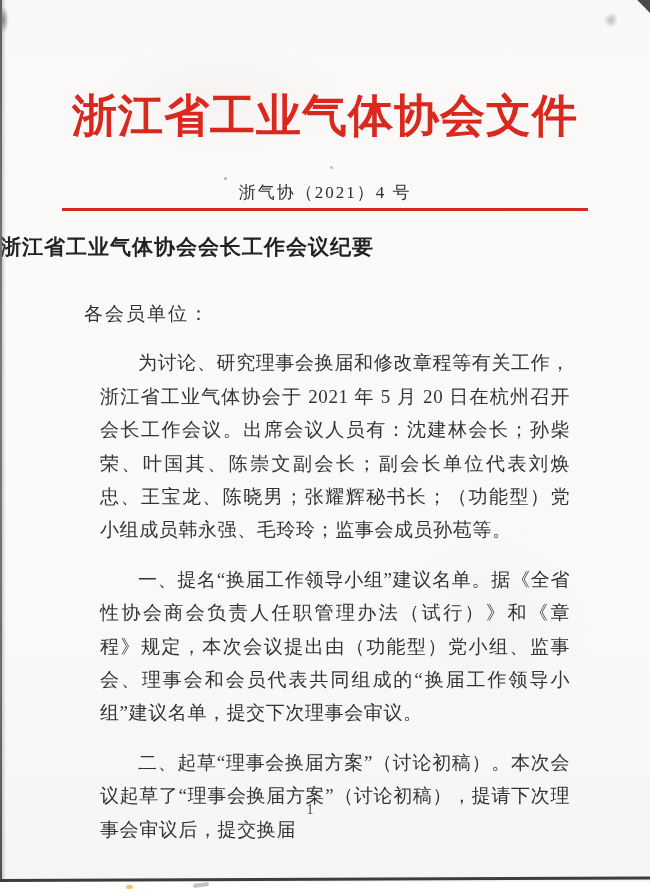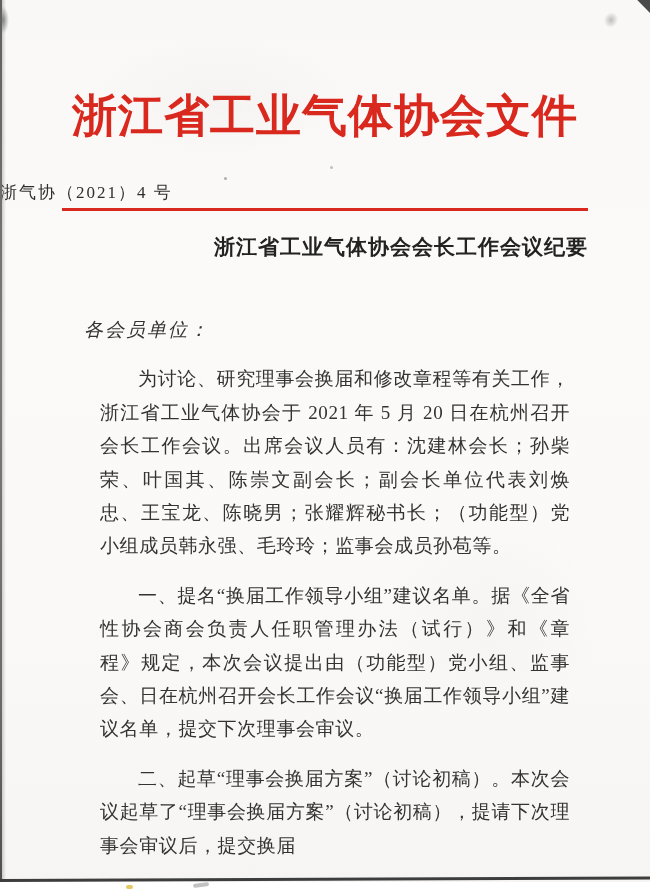--- a/index.html
+++ b/index.html
@@ -66,38 +66,39 @@
   
   .org-title{
     position:absolute;left:0;top:86px;width:650px;
     text-align:center;
     font-size:45px;font-weight:700;
     color:var(--accent-red);
     letter-spacing:1px;
   }
   .doc-number{
     position:absolute;left:0;top:181px;width:650px;
+    text-align:center;
     font-size:17px;color:#2e2e2e;letter-spacing:2px;
   }
   .red-rule{
     position:absolute;left:62px;top:208px;width:526px;height:3px;
     background:var(--accent-red);
   }
   .doc-title{
-    position:absolute;left:13px;top:233px;width:575px;
-    text-align:right;
+    position:absolute;left:0;top:233px;width:575px;
+    text-align:left;
     font-size:21px;font-weight:700;color:#222222;letter-spacing:1px;
   }
   .content{
     position:absolute;left:84px;top:297px;width:502px;
     color:var(--body-text);
     font-size:19px;line-height:33.4px;
     text-align:justify;
   }
-  .salutation{margin:16px 0 1px 0;letter-spacing:2px;font-style:italic;}
+  .salutation{margin:0 0 1px 0;letter-spacing:2px;}
   .content p{
     margin:16px;
     text-indent:2em;
     letter-spacing:.6px;
   }
   .page-number{
     position:absolute;left:298px;top:802px;width:24px;
     text-align:center;
     font-size:14px;color:#4a4a4a;
   }
@@ -110,21 +111,21 @@
   <div class="texture-2"></div>
 
   <div class="org-title">浙江省工业气体协会文件</div>
   <div class="doc-number">浙气协（2021）4 号</div>
   <div class="red-rule"></div>
   <div class="doc-title">浙江省工业气体协会会长工作会议纪要</div>
 
   <div class="content">
     <div class="salutation">各会员单位：</div>
     <p>为讨论、研究理事会换届和修改章程等有关工作，浙江省工业气体协会于 2021 年 5 月 20 日在杭州召开会长工作会议。出席会议人员有：沈建林会长；孙柴荣、叶国其、陈崇文副会长；副会长单位代表刘焕忠、王宝龙、陈晓男；张耀辉秘书长；（功能型）党小组成员韩永强、毛玲玲；监事会成员孙苞等。</p>
-    <p>一、提名“换届工作领导小组”建议名单。据《全省性协会商会负责人任职管理办法（试行）》和《章程》规定，本次会议提出由（功能型）党小组、监事会、日在杭州召开会长工作会议“换届工作领导小组”建议名单，提交下次理事会审议。</p>
+    <p>一、提名“换届工作领导小组”建议名单。据《全省性协会商会负责人任职管理办法（试行）》和《章程》规定，本次会议提出由（功能型）党小组、监事会、理事会和会员代表共同组成的“换届工作领导小组”建议名单，提交下次理事会审议。</p>
     <p>二、起草“理事会换届方案”（讨论初稿）。本次会议起草了“理事会换届方案”（讨论初稿），提请下次理事会审议后，提交换届</p>
   </div>
 
   <div class="page-number">1</div>
 
   <div class="speck-a"></div>
   <div class="speck-b"></div>
   <div class="smudge-top-left"></div>
   <div class="smudge-top-right2"></div>
   <div class="edge-left"></div>

